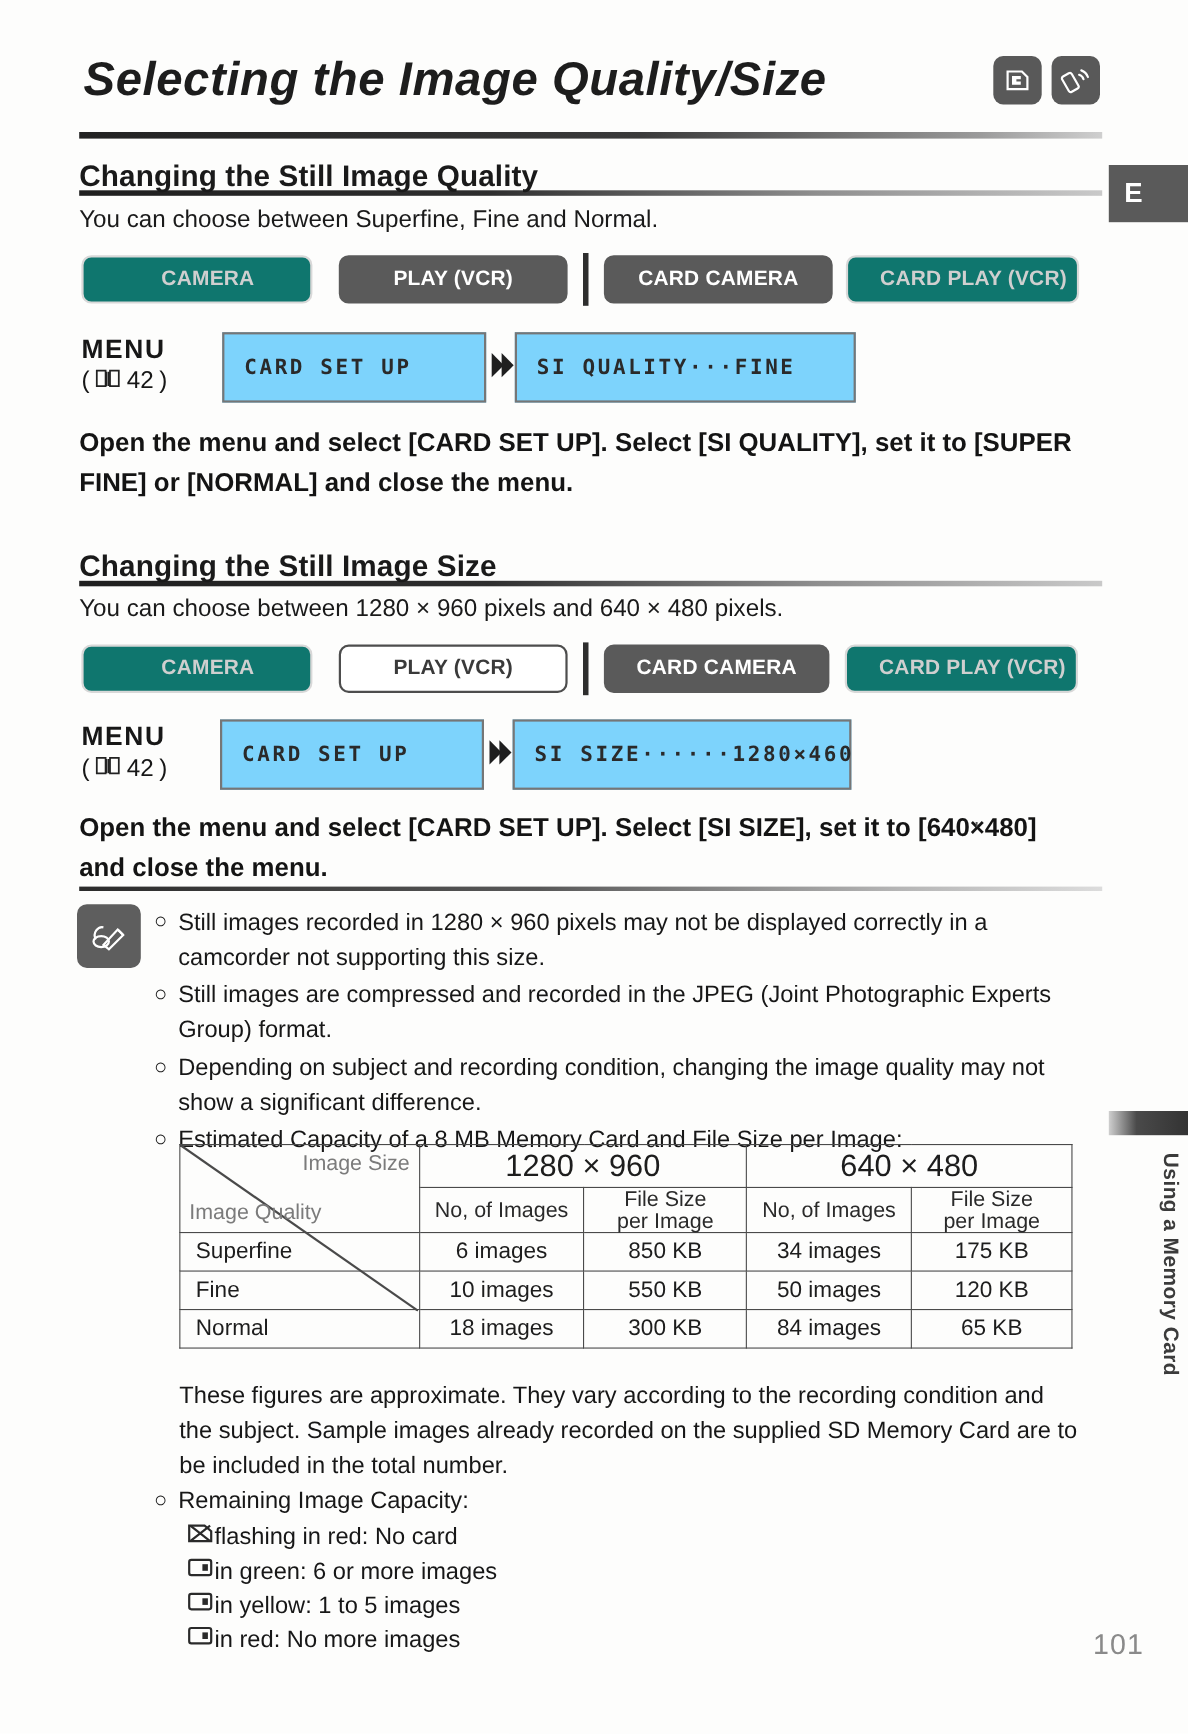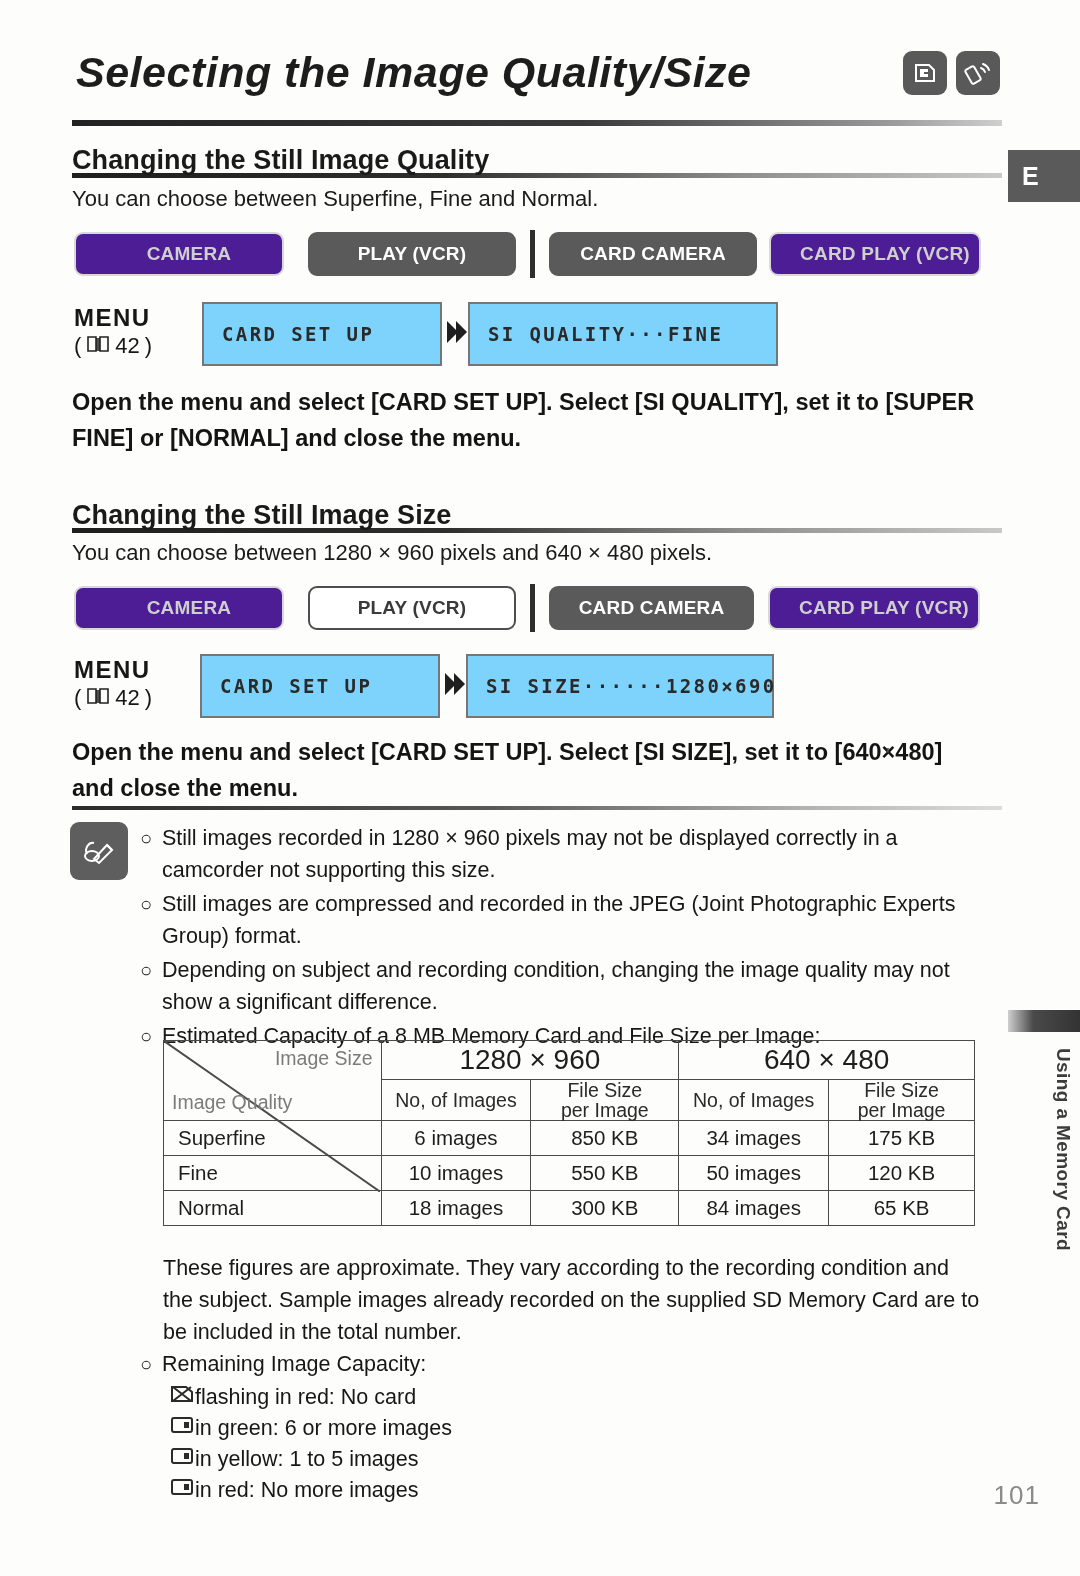--- a/index.html
+++ b/index.html
@@ -154,21 +154,21 @@
     display: flex;
     align-items: center;
     justify-content: center;
     font-size: 19px;
     font-weight: bold;
     box-sizing: border-box;
     letter-spacing: 0.2px;
     white-space: nowrap;
   }
   .mode-btn.off {
-    background: #4c1d95;
+    background: #0f766e;
     border: 2px solid #d8d8d8;
     color: #cfcfcf;
     padding-left: 20px;
   }
   .mode-btn.on {
     background: #5a5a5a;
     border: 2px solid #5a5a5a;
     color: #ffffff;
   }
   .mode-btn.outline {
@@ -493,21 +493,21 @@
     <div class="menu-box" style="left:128px; top:2px; width:240px">
       <span>CARD SET UP</span>
     </div>
     <div class="chev" style="left:370px">
       <svg width="26" height="28" viewBox="0 0 26 28">
         <path d="M3 3 L14 14 L3 25 Z" fill="#1f1f1f"></path>
         <path d="M12 3 L23 14 L12 25 Z" fill="#1f1f1f"></path>
       </svg>
     </div>
     <div class="menu-box" style="left:394px; top:2px; width:308px">
-      <span>SI SIZE······1280×690</span>
+      <span>SI SIZE······1280×460</span>
     </div>
   </div>
 
   <div class="instr" style="top:734px">Open the menu and select [CARD SET UP]. Select [SI SIZE], set it to [640×480] and close the menu.</div>
   <div class="stray-tick">'</div>
 
   <div class="note-rule"></div>
   <div class="note-ico">
     <svg width="38" height="38" viewBox="0 0 38 38">
       <path d="M7 22c-3-6 2-12 7-11" fill="none" stroke="#fff" stroke-width="2"></path>

